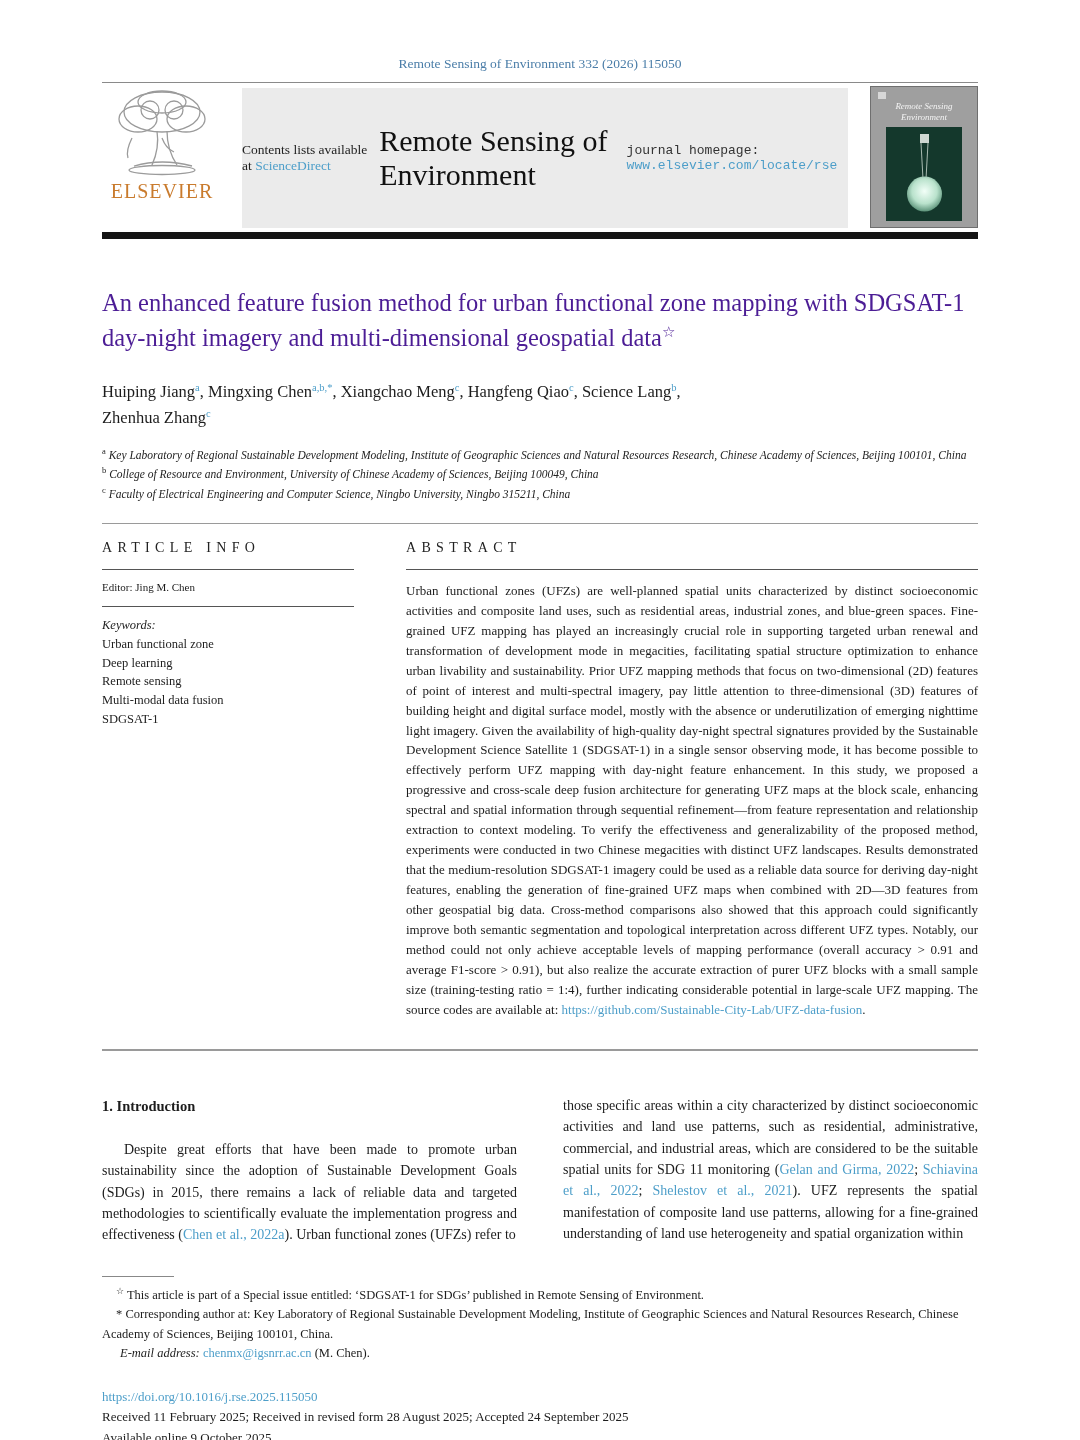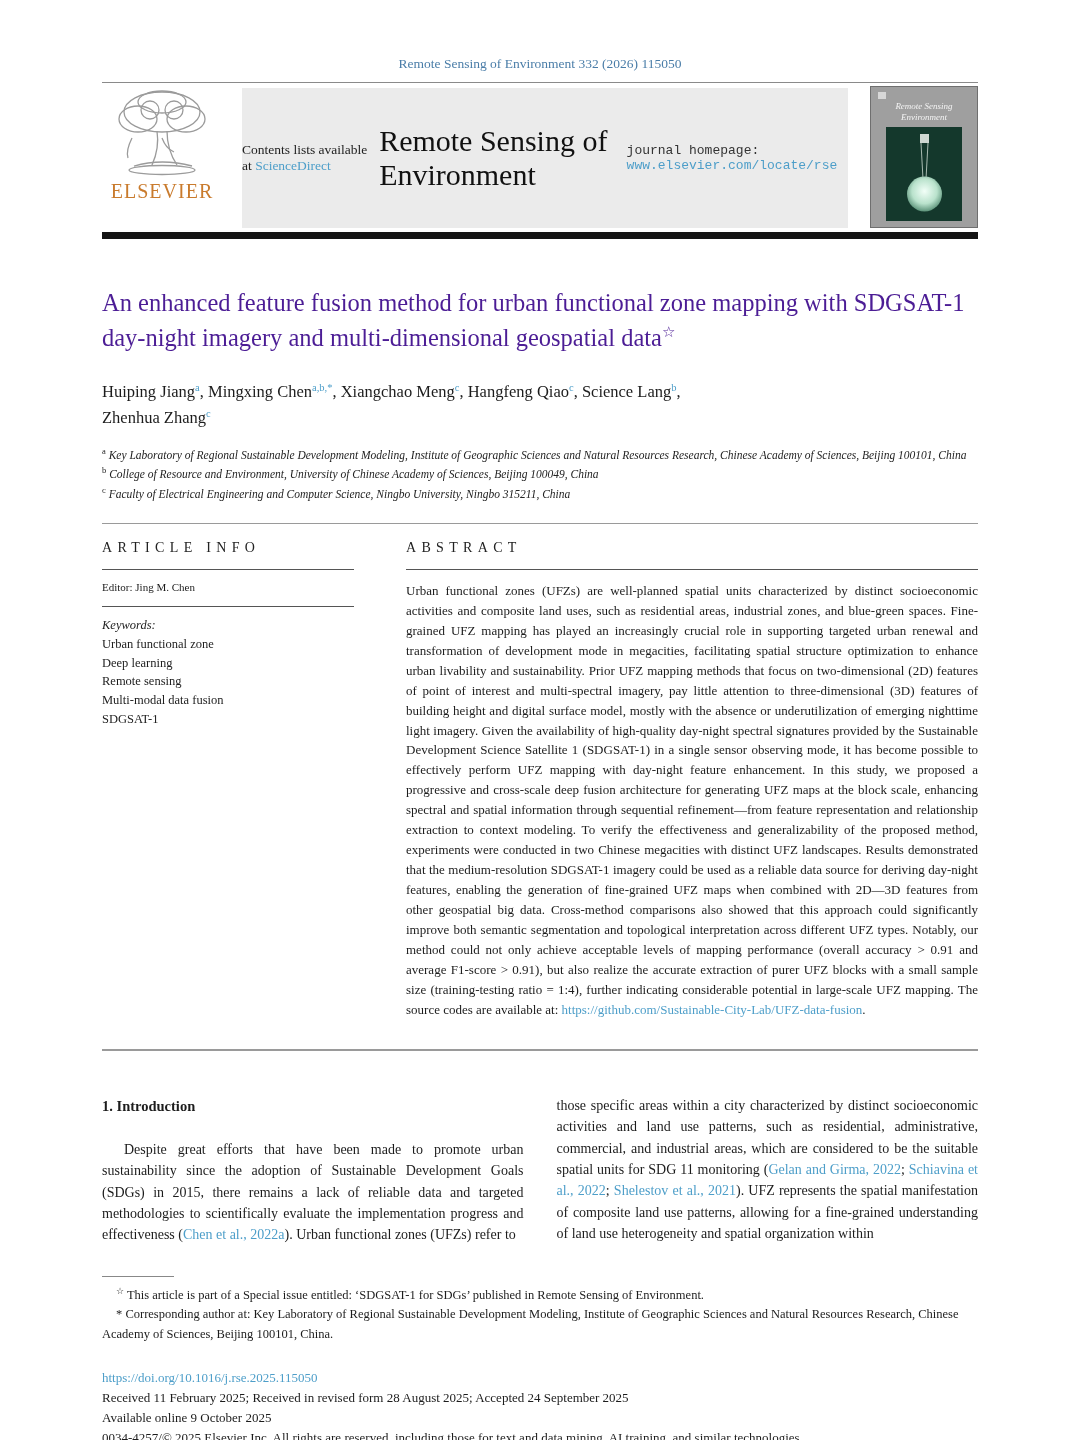--- a/index.html
+++ b/index.html
@@ -35,21 +35,21 @@
   .meta-row{ display:flex; margin-top:16px; }
   .info-col{ width:252px; margin-right:52px; flex:none; }
   .abs-col{ flex:1; }
   .sc-head{ font-size:14px; letter-spacing:0.38em; color:#222; }
   .dark-rule{ border:none; border-top:1.5px solid #555; margin:13px 0 11px 0; }
   .editor{ font-size:11px; }
   .kw-label{ font-size:12.5px; font-style:italic; margin-bottom:2px; }
   .kw-item{ font-size:12.5px; line-height:1.5; }
   .abstract-text{ font-size:13px; line-height:1.535; text-align:justify; margin-top:0; }
   .bottom-rule{ border:none; border-top:2px solid #9a9a9a; margin:16px 0 0 0; }
-  .body-cols{ display:flex; gap:33px; margin-top:44px; }
+  .body-cols{ display:flex; gap:46px; margin-top:44px; }
   .col{ flex:1; font-size:14px; line-height:1.525; text-align:justify; }
   .sec-head{ font-size:14.5px; font-weight:bold; margin:0 0 22px 0; }
   .col p{ margin:0; }
   .indent{ text-indent:22px; }
   .fn-rule{ border:none; border-top:1px solid #888; width:72px; margin:30px 0 8px 0; }
   .fn{ font-size:12.5px; line-height:1.55; }
   .fn p{ margin:0; }
   .fn .mark{ font-size:9px; }
   .fn-indent{ text-indent:14px; }
   .email-line{ margin-left:18px !important; }
@@ -167,20 +167,21 @@
     <div class="col">
       <p><span>those specific areas within a city characterized by distinct socioeconomic activities and land use patterns, such as residential, administrative, commercial, and industrial areas, which are considered to be the suitable spatial units for SDG 11 monitoring (</span><a href="#" class="blue">Gelan and Girma, 2022</a><span>; </span><a href="#" class="blue">Schiavina et al., 2022</a><span>; </span><a href="#" class="blue">Shelestov et al., 2021</a><span>). UFZ represents the spatial manifestation of composite land use patterns, allowing for a fine-grained understanding of land use heterogeneity and spatial organization within</span></p>
     </div>
   </div>
 
   <hr class="fn-rule">
 
   <div class="fn">
     <p class="fn-indent"><sup class="mark">☆</sup><span> This article is part of a Special issue entitled: ‘SDGSAT-1 for SDGs’ published in Remote Sensing of Environment.</span></p>
     <p class="fn-indent"><span>*</span><span> Corresponding author at: Key Laboratory of Regional Sustainable Development Modeling, Institute of Geographic Sciences and Natural Resources Research, Chinese Academy of Sciences, Beijing 100101, China.</span></p>
+    <p class="email-line"><span class="em-it">E-mail address: </span><a href="#" class="blue">chenmx@igsnrr.ac.cn</a><span> (M. Chen).</span></p>
   </div>
 
   <div class="footer">
     <div><a href="#" class="blue">https://doi.org/10.1016/j.rse.2025.115050</a></div>
     <div>Received 11 February 2025; Received in revised form 28 August 2025; Accepted 24 September 2025</div>
     <div>Available online 9 October 2025</div>
     <div>0034-4257/© 2025 Elsevier Inc. All rights are reserved, including those for text and data mining, AI training, and similar technologies.</div>
   </div>
 
 </div>

